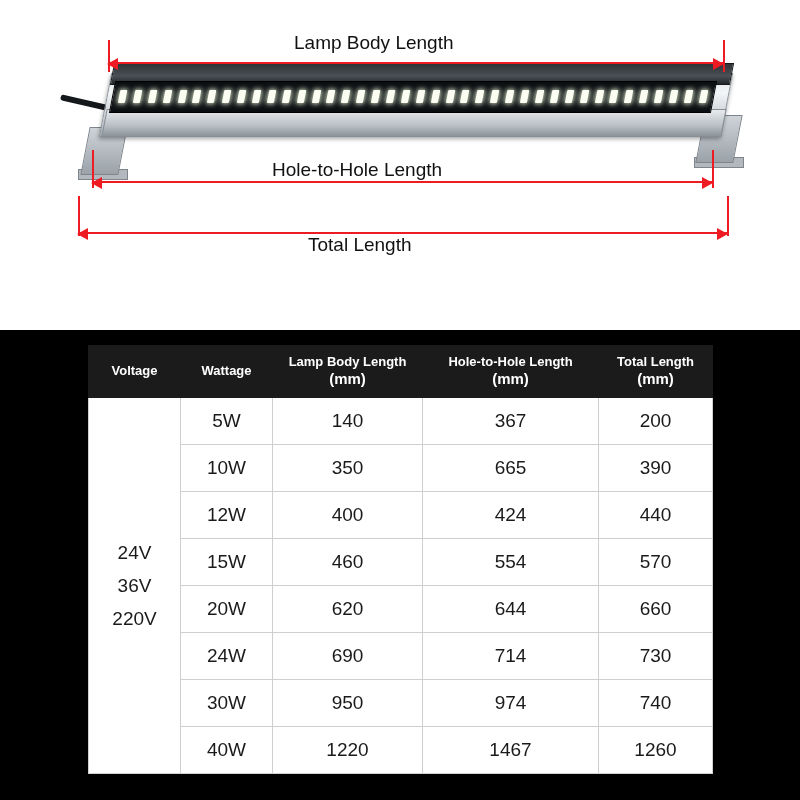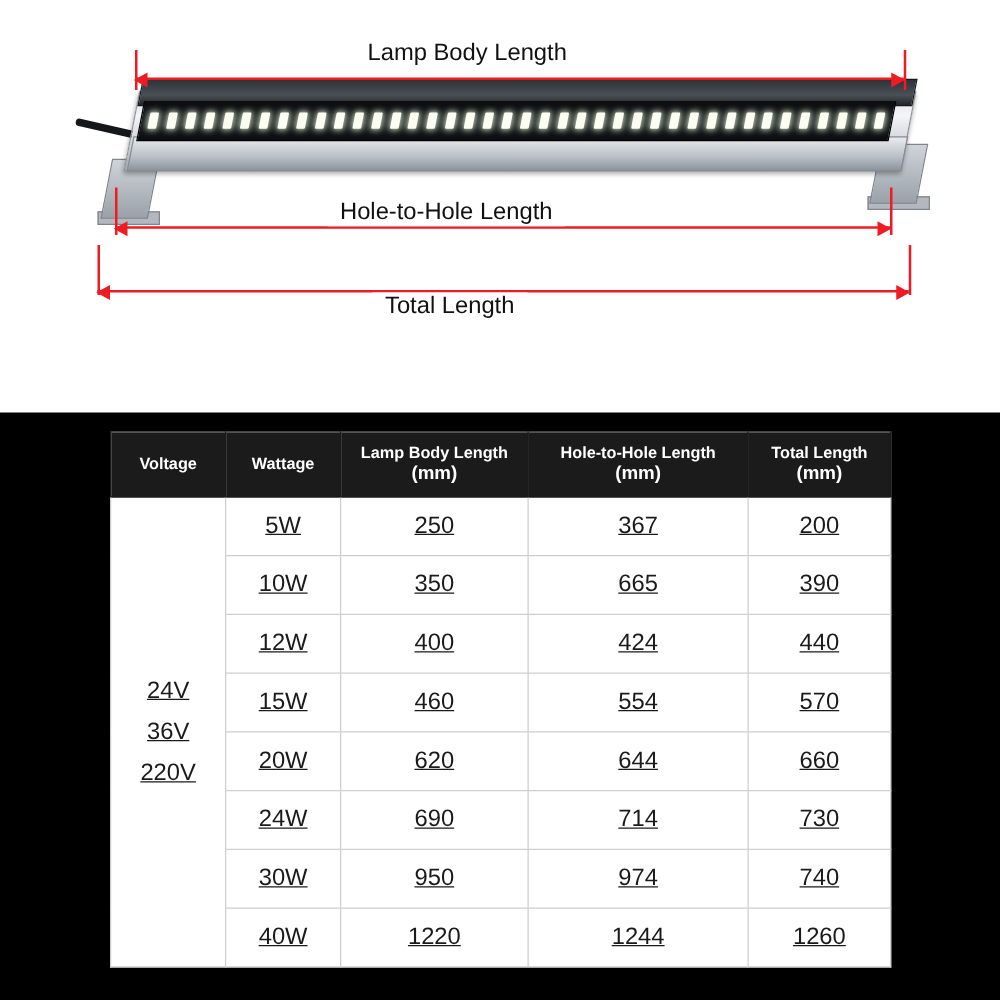--- a/index.html
+++ b/index.html
@@ -179,21 +179,20 @@
     border: 1px solid #1b1b1b;
     line-height: 1.25;
   }
   table.spec td {
     border: 1px solid #cfcfcf;
     text-align: center;
     color: #1a1a1a;
     font-size: 19px;
     height: 46px;
     padding: 0;
-    text-decoration: underline;
   }
   td.voltage-cell {
     color: #ef1b23;
     font-size: 21px;
     line-height: 1.75;
     border-left: 1px solid #cfcfcf;
     border-right: 1px solid #cfcfcf;
   }
   td.voltage-cell div { white-space: nowrap; }
   .th-sub { font-size: 15px; font-weight: bold; display: block; }
@@ -308,21 +307,21 @@
         </tr>
       </thead>
       <tbody>
         <tr>
           <td class="voltage-cell" rowspan="8">
             <div>24V</div>
             <div>36V</div>
             <div>220V</div>
           </td>
           <td>5W</td>
-          <td>250</td>
+          <td>140</td>
           <td>367</td>
           <td>200</td>
         </tr>
         <tr>
           <td>10W</td>
           <td>350</td>
           <td>665</td>
           <td>390</td>
         </tr>
         <tr>
@@ -351,20 +350,20 @@
         </tr>
         <tr>
           <td>30W</td>
           <td>950</td>
           <td>974</td>
           <td>740</td>
         </tr>
         <tr>
           <td>40W</td>
           <td>1220</td>
-          <td>1244</td>
+          <td>1467</td>
           <td>1260</td>
         </tr>
       </tbody>
     </table>
   </div>
 
 </div>
 
 </body></html>

